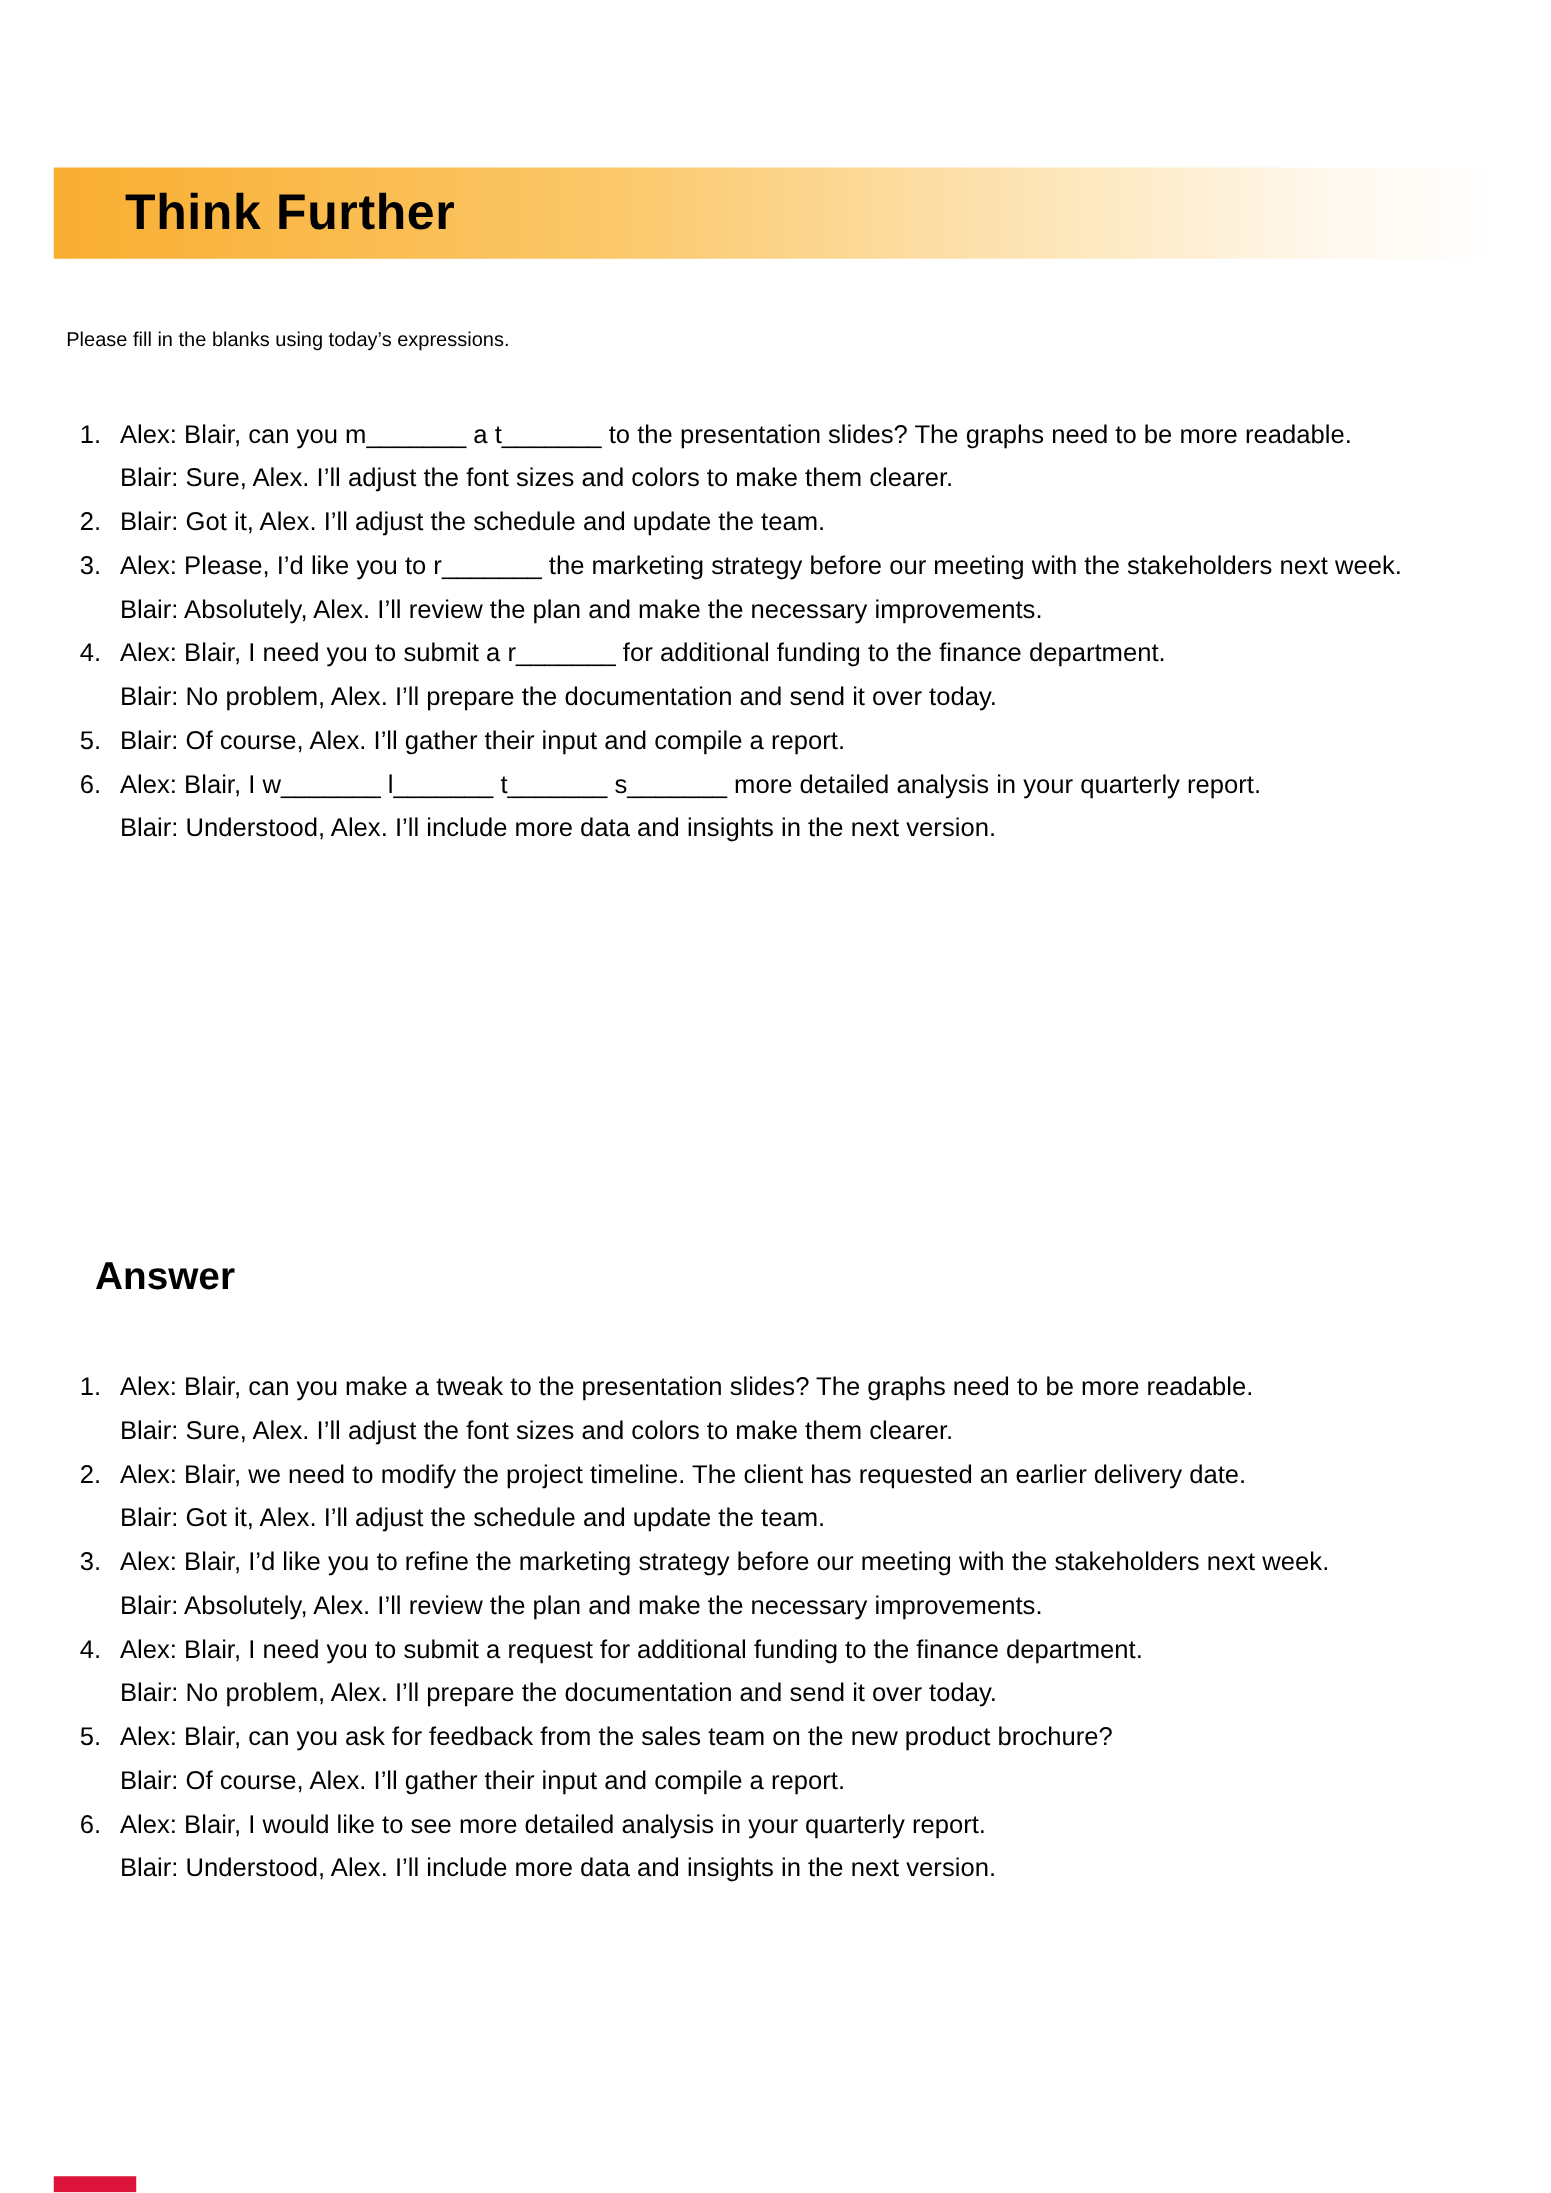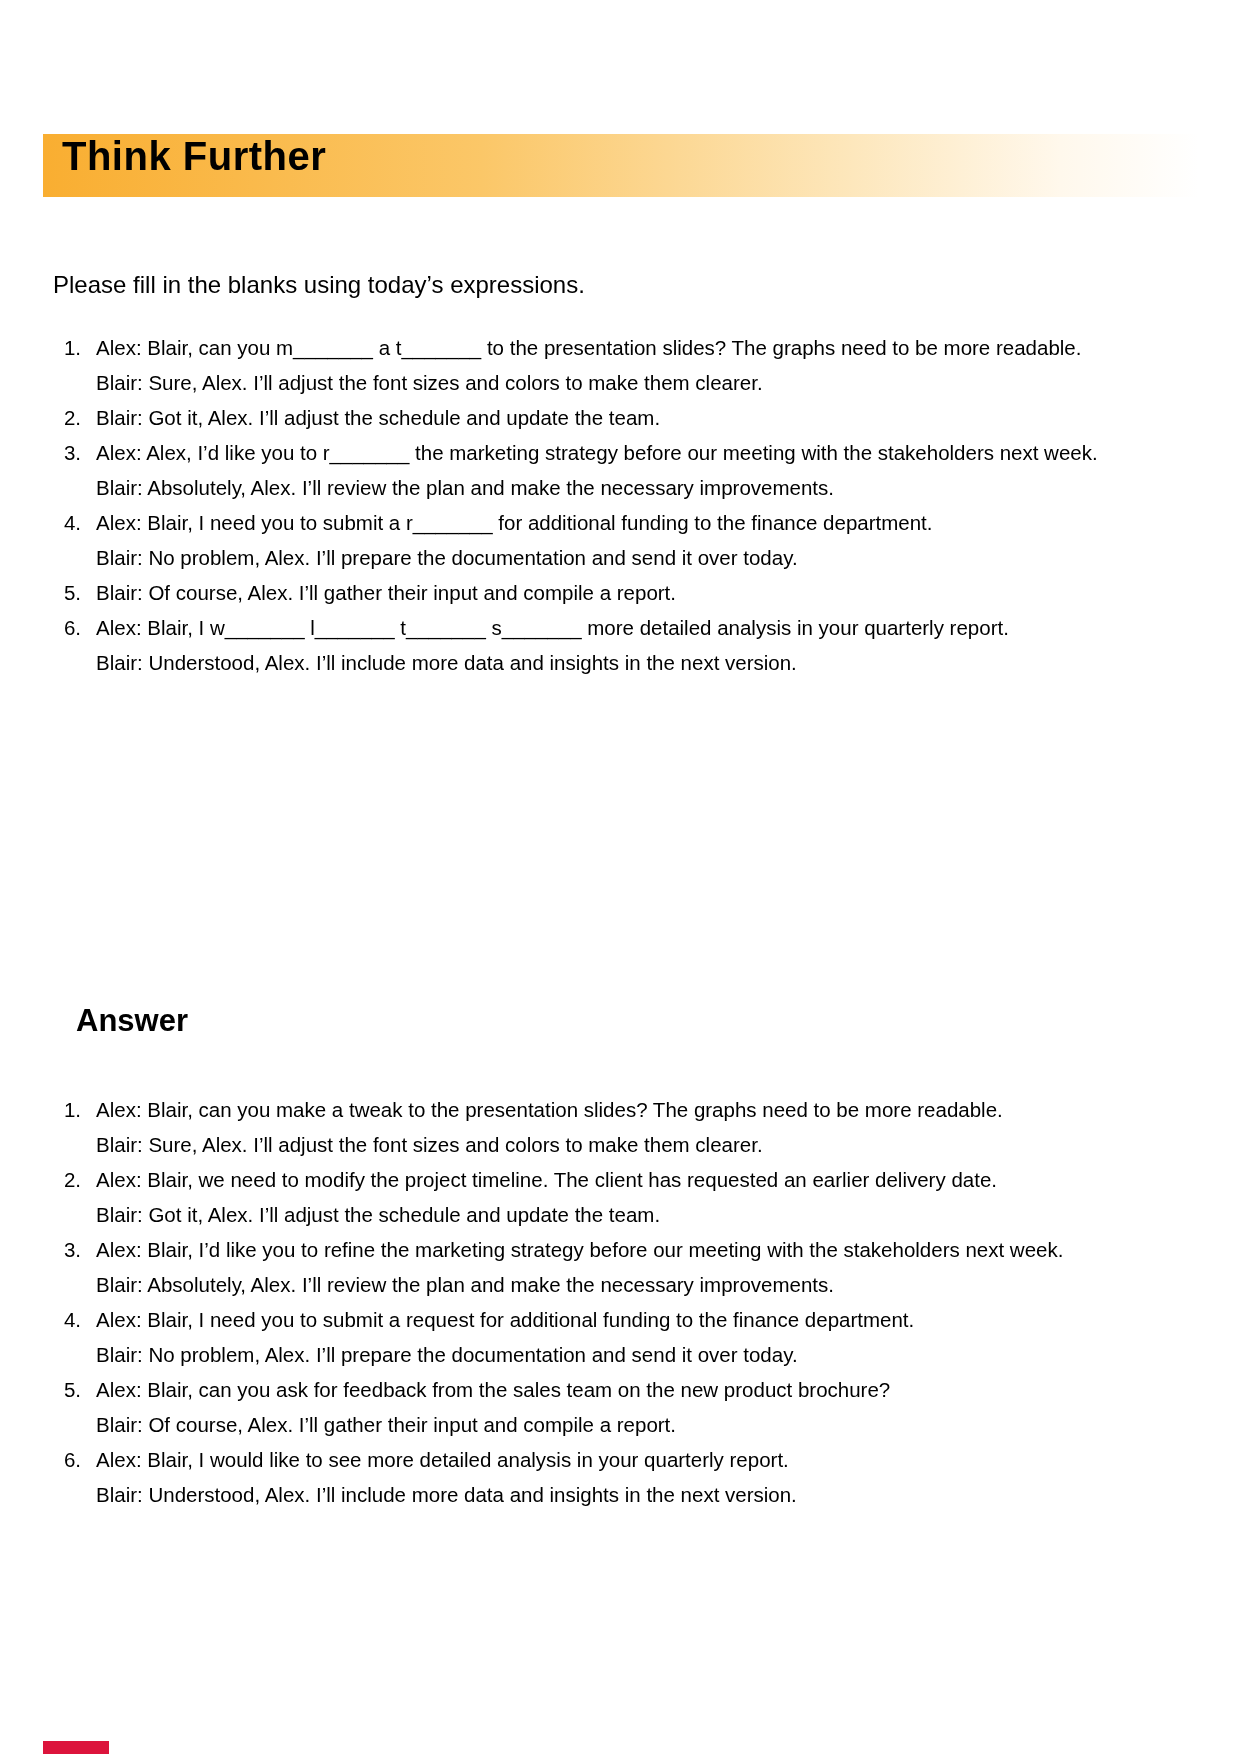--- a/index.html
+++ b/index.html
@@ -10,31 +10,31 @@
   html,body{background:#ffffff;}
   .page{
     position:relative;
     width:1241px;height:1754px;
     background:#ffffff;
     font-family:"Liberation Sans","DejaVu Sans",sans-serif;
     color:#000;
     overflow:hidden;
   }
   .band{
-    position:absolute;left:43px;top:134px;width:1156px;height:63px;
+    position:absolute;left:43px;top:134px;width:1156px;height:73px;
     background:linear-gradient(90deg,var(--accent-orange) 0%, #fbc768 38%, #fde7bc 70%, #fff8ec 88%, #ffffff 100%);
-    display:flex;align-items:flex-start;
+    display:flex;align-items:center;padding-left:38px;
   }
   .band-title{
     font-size:40px;font-weight:bold;letter-spacing:0.5px;
     padding-left:19px;color:#000;
   }
   .intro{
-    position:absolute;left:53px;top:272px;
-    font-size:24px;line-height:26px;
+    position:absolute;left:53px;top:260px;
+    font-size:16px;line-height:26px;
   }
   .dlg-list{
     position:absolute;left:53px;width:1150px;
     list-style:none;
   }
   .ex-list{top:330px;}
   .ans-list{top:1092px;}
   .dlg-item{
     display:grid;
     grid-template-columns:28px 1100px;
@@ -80,21 +80,21 @@
   <li class="dlg-item">
     <span class="dlg-num">2.</span>
     <div class="dlg-body">
       <p class="dlg-line"><span class="spk">Blair:</span> <span>Got it, Alex. I’ll adjust the schedule and update the team.</span></p>
     </div>
   </li>
 
   <li class="dlg-item">
     <span class="dlg-num">3.</span>
     <div class="dlg-body">
-      <p class="dlg-line"><span class="spk">Alex:</span> <span>Alex, I’d like you to r_______ the marketing strategy before our meeting with the stakeholders next week.</span></p>
+      <p class="dlg-line"><span class="spk">Alex:</span> <span>Please, I’d like you to r_______ the marketing strategy before our meeting with the stakeholders next week.</span></p>
       <p class="dlg-line"><span class="spk">Blair:</span> <span>Absolutely, Alex. I’ll review the plan and make the necessary improvements.</span></p>
     </div>
   </li>
 
   <li class="dlg-item">
     <span class="dlg-num">4.</span>
     <div class="dlg-body">
       <p class="dlg-line"><span class="spk">Alex:</span> <span>Blair, I need you to submit a r_______ for additional funding to the finance department.</span></p>
       <p class="dlg-line"><span class="spk">Blair:</span> <span>No problem, Alex. I’ll prepare the documentation and send it over today.</span></p>
     </div>

